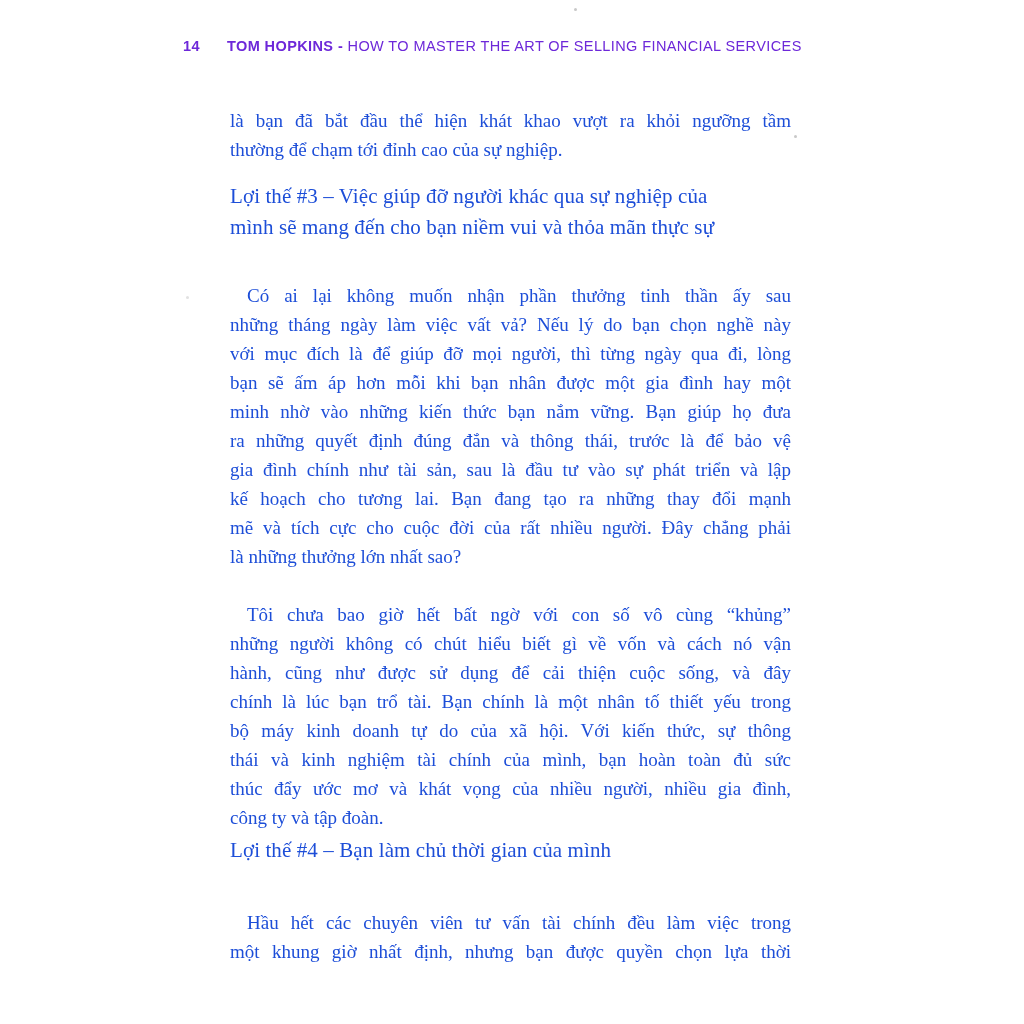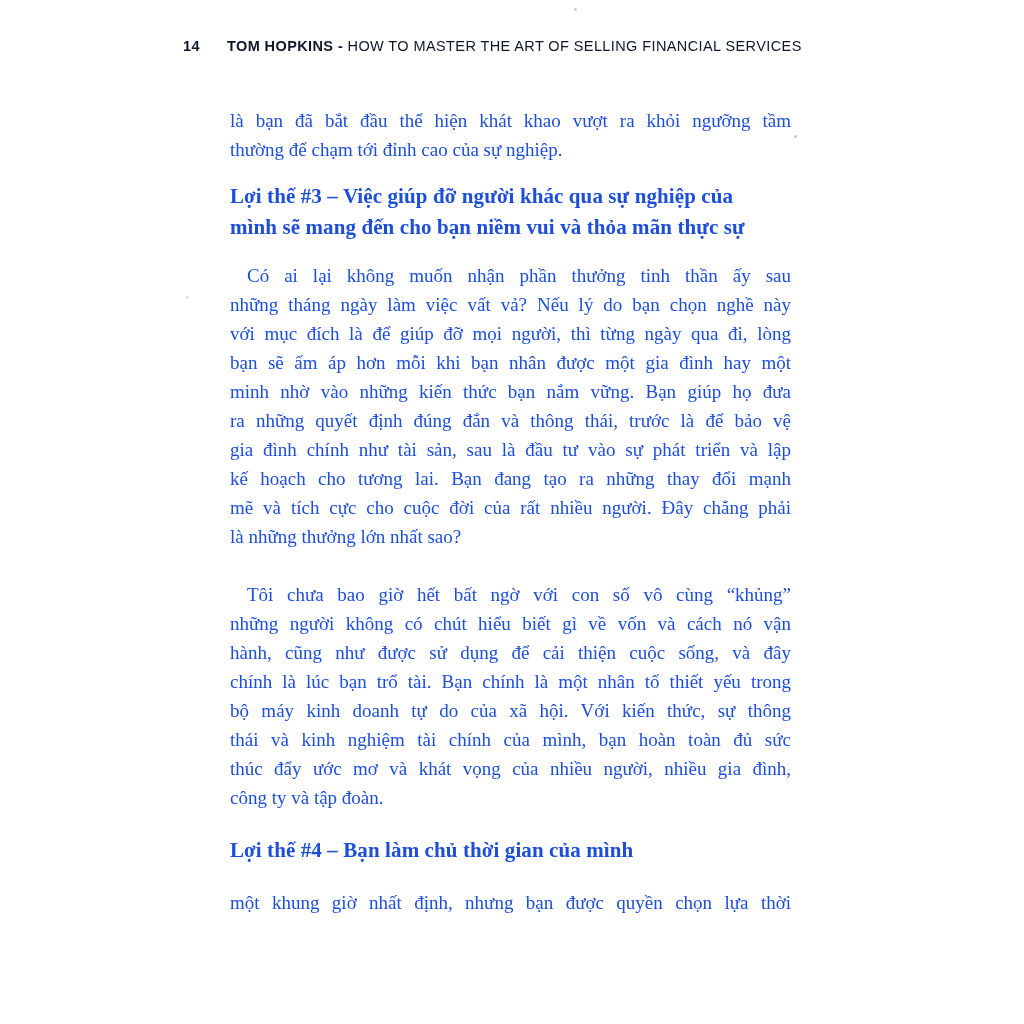--- a/index.html
+++ b/index.html
@@ -18,21 +18,21 @@
   }
   
   .running-head {
     position: absolute;
     top: 38px;
     left: 183px;
     white-space: nowrap;
     font-family: "Liberation Sans", "DejaVu Sans", sans-serif;
     font-size: 14.5px;
     letter-spacing: 0.4px;
-    color: #0f172a;
+    color: #6d28d9;
   }
   .pagenum {
     display: inline-block;
     width: 44px;
     font-weight: bold;
   }
   .author { font-weight: bold; }
   .sep { font-weight: bold; }
   .booktitle { font-weight: normal; }
 
@@ -43,23 +43,23 @@
     width: 561px;
   }
   .line {
     font-size: 19px;
     line-height: 29px;
     text-align: justify;
     text-align-last: justify;
     color: #1d4ed8;
   }
   .line.end { text-align-last: left; }
-  .line.ind { text-indent: 17px; }
+  .line.ind { text-indent: 17px; margin-top: 20px; }
   .heading .line {
-    font-weight: bold;
+    font-weight: normal;
     font-size: 21px;
     line-height: 31px;
     text-align: left;
     text-align-last: left;
     letter-spacing: 0.1px;
   }
   
   .speck {
     position: absolute;
     background: #9a9a9a;
@@ -111,20 +111,21 @@
     <div class="line">thái và kinh nghiệm tài chính của mình, bạn hoàn toàn đủ sức</div>
     <div class="line">thúc đẩy ước mơ và khát vọng của nhiều người, nhiều gia đình,</div>
     <div class="line end">công ty và tập đoàn.</div>
   </div>
 
   <div class="block heading" style="top:835px">
     <div class="line">Lợi thế #4 – Bạn làm chủ thời gian của mình</div>
   </div>
 
   <div class="block para" style="top:888px">
+    <div class="line ind">Hầu hết các chuyên viên tư vấn tài chính đều làm việc trong</div>
     <div class="line">một khung giờ nhất định, nhưng bạn được quyền chọn lựa thời</div>
   </div>
 
   <div class="speck s1"></div>
   <div class="speck s2"></div>
   <div class="speck s3"></div>
 
 </div>
 
 </body></html>

